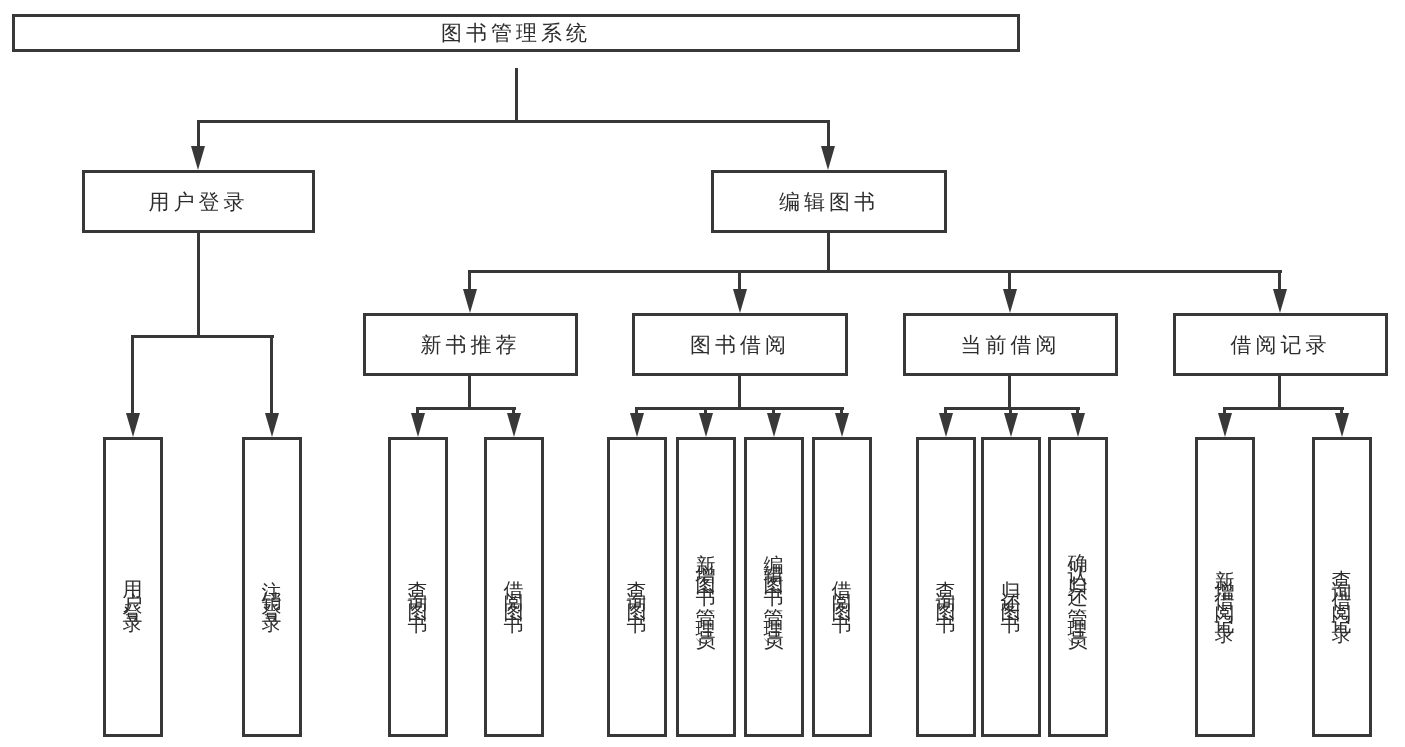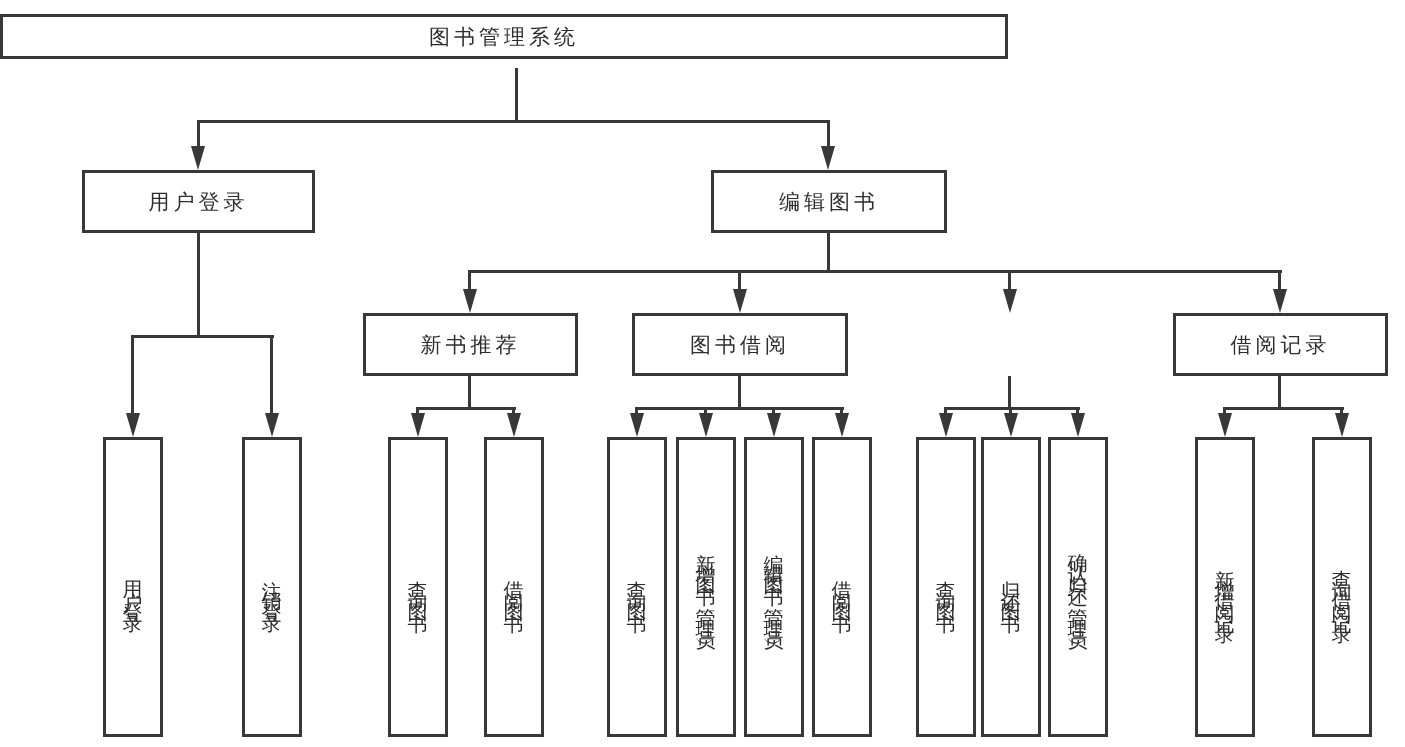--- a/index.html
+++ b/index.html
@@ -52,21 +52,21 @@
     color: #a6a6a6;
     white-space: nowrap;
     z-index: 5;
   }
 </style>
 </head>
 <body>
 
 <div class="canvas">
 
-  <div class="box" style="left:0; top:14px; width:1008px; height:45px;">
+  <div class="box" style="left:12px; top:14px; width:1008px; height:38px;">
     <span class="hlabel">图书管理系统</span>
   </div>
 
   <div class="vline" style="left:515px; top:68px; height:53px;"></div>
   <div class="hline" style="left:197px; top:120px; width:633px;"></div>
   <div class="vline" style="left:197px; top:120px; height:32px;"></div>
   <div class="arrow" style="left:191px; top:146px;"></div>
   <div class="vline" style="left:827px; top:120px; height:32px;"></div>
   <div class="arrow" style="left:821px; top:146px;"></div>
 
@@ -93,20 +93,23 @@
   <div class="vline" style="left:1008px; top:270px; height:23px;"></div>
   <div class="arrow" style="left:1003px; top:289px;"></div>
   <div class="vline" style="left:1278px; top:270px; height:23px;"></div>
   <div class="arrow" style="left:1273px; top:289px;"></div>
 
   <div class="box" style="left:632px; top:313px; width:216px; height:63px;">
     <span class="hlabel">图书借阅</span>
   </div>
   <div class="box" style="left:363px; top:313px; width:215px; height:63px;">
     <span class="hlabel">新书推荐</span>
+  </div>
+  <div class="box" style="left:903px; top:313px; width:215px; height:63px;">
+    <span class="hlabel">当前借阅</span>
   </div>
   <div class="box" style="left:1173px; top:313px; width:215px; height:63px;">
     <span class="hlabel">借阅记录</span>
   </div>
 
   <div class="vline" style="left:468px; top:376px; height:34px;"></div>
   <div class="hline" style="left:416px; top:407px; width:100px;"></div>
   <div class="vline" style="left:416px; top:407px; height:10px;"></div>
   <div class="arrow" style="left:411px; top:413px;"></div>
   <div class="vline" style="left:512px; top:407px; height:10px;"></div>

